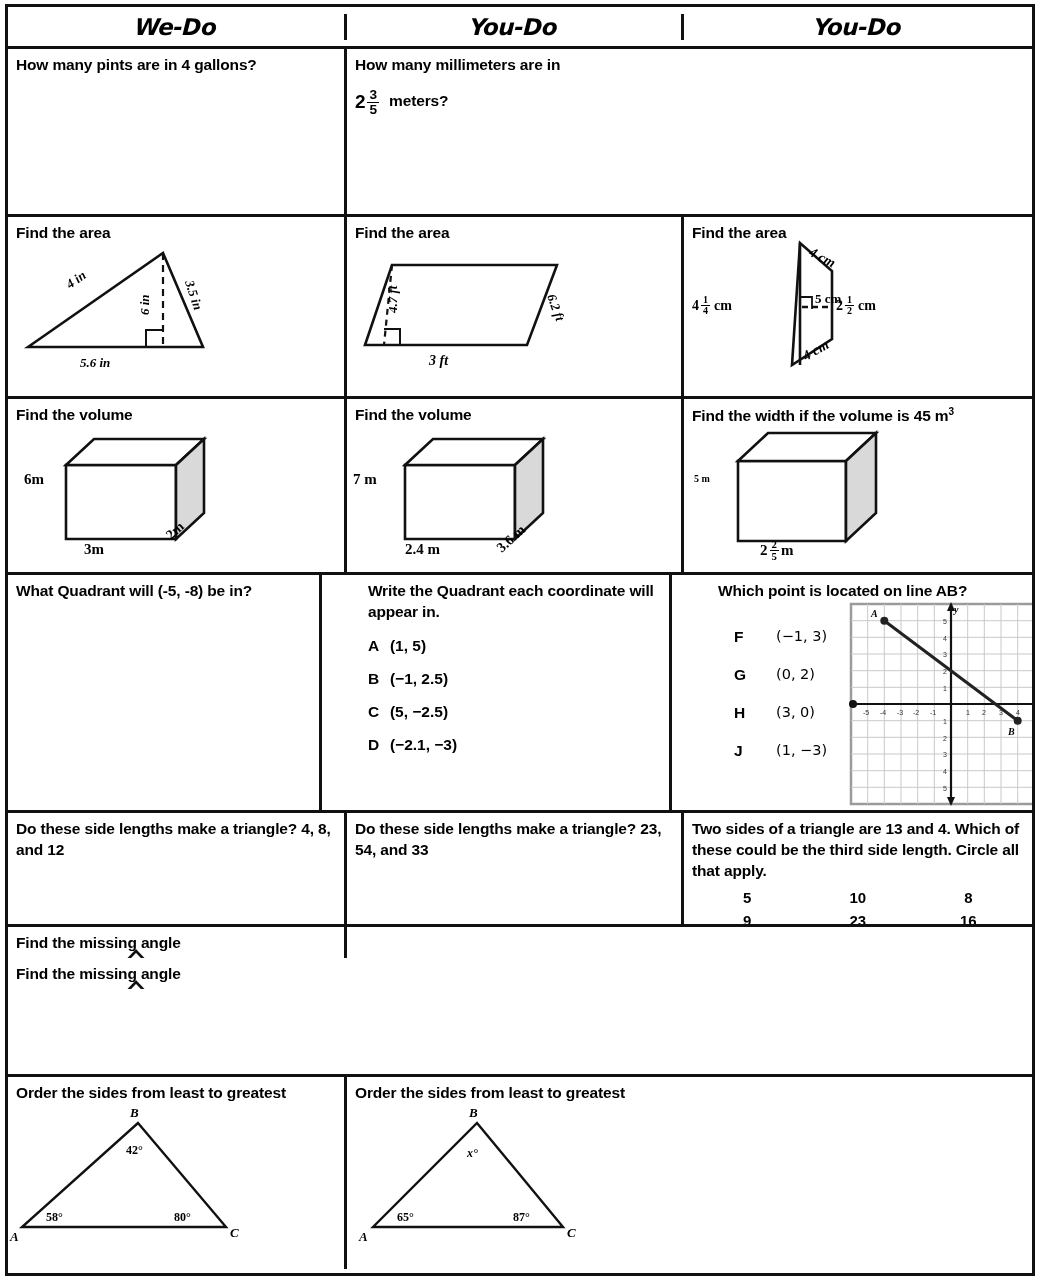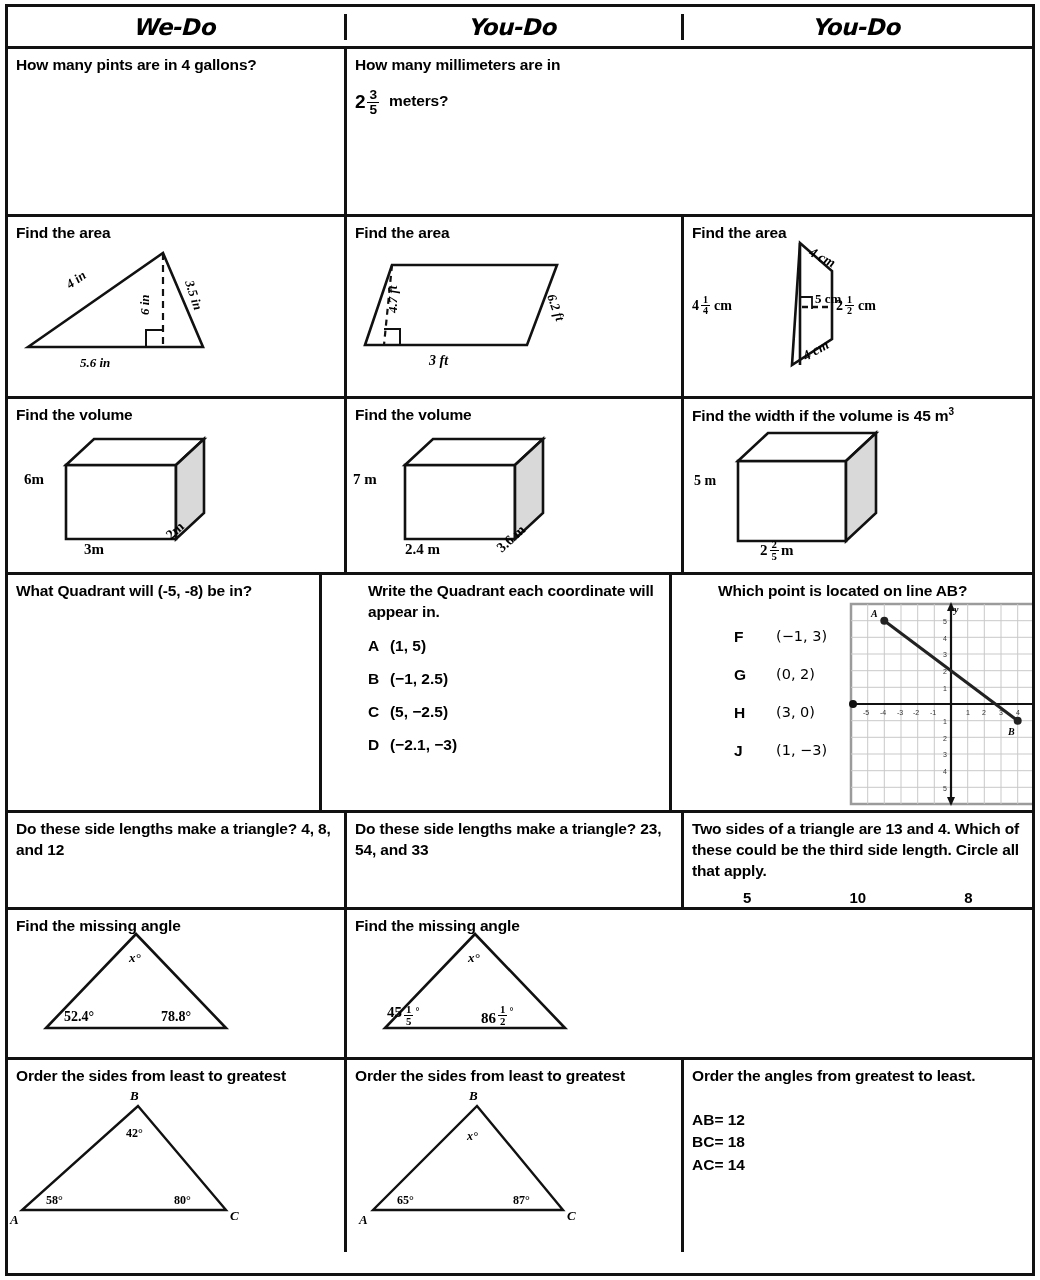--- a/index.html
+++ b/index.html
@@ -59,22 +59,22 @@
     vertical-align:middle;line-height:1;margin:0 2px;
     font-weight:bold;
   }
   .frac .num{font-size:0.72em;padding:0 2px;}
   .frac .den{font-size:0.72em;padding:0 2px;border-top:1.4px solid #000;}
 
   .r1{height:168px;}
   .r2{height:182px;}
   .r3{height:176px;}
   .r4{height:238px;gap:38px;}
-  .r5{height:97px;}
-  .r6{height:150px;}
+  .r5{height:114px;}
+  .r6{height:150px;flex-direction:column;}
   .r7{height:192px;}
 
   svg{display:block;overflow:visible;}
   .fig{position:absolute;}
   .lbl-i{font-family:"Liberation Serif", serif;font-weight:bold;font-style:italic;font-size:13px;}
 
   
   .coordlist{margin-top:14px;}
   .coordrow{display:flex;font-weight:bold;font-size:15.5px;margin-bottom:15px;}
   .coordrow .k{width:22px;}
@@ -228,21 +228,21 @@
       <div class="q">
         <span>Find the width if the volume is 45 m</span><span class="sup">3</span>
       </div>
       <div class="fig" style="left:44px;top:22px;">
         <svg width="200" height="130" viewBox="0 0 200 130">
           <polygon points="10,40 118,40 118,120 10,120" fill="#fff" stroke="#111" stroke-width="2.6"></polygon>
           <polygon points="10,40 40,12 148,12 118,40" fill="#fff" stroke="#111" stroke-width="2.6"></polygon>
           <polygon points="118,40 148,12 148,92 118,120" fill="#d9d9d9" stroke="#111" stroke-width="2.6"></polygon>
         </svg>
       </div>
-      <div style="position:absolute;left:10px;top:74px;font-family:'Liberation Serif',serif;font-weight:bold;font-size:14px;">5 m</div>
+      <div style="position:absolute;left:10px;top:74px;font-family:'Liberation Serif',serif;font-weight:bold;font-size:10px;">5 m</div>
       <div style="position:absolute;left:76px;top:140px;display:flex;align-items:center;font-family:'Liberation Serif',serif;font-weight:bold;font-size:15px;">
         <span>2</span>
         <span class="frac">
           <span class="num">2</span>
           <span class="den">5</span>
         </span>
         <span>m</span>
       </div>
     </div>
   </div>
@@ -464,23 +464,15 @@
           <text x="6" y="132" font-size="13" font-family="Liberation Serif, serif" font-weight="bold" font-style="italic">A</text>
           <text x="214" y="128" font-size="13" font-family="Liberation Serif, serif" font-weight="bold" font-style="italic">C</text>
           <text x="114" y="48" font-size="12" font-family="Liberation Serif, serif" font-weight="bold" font-style="italic">x°</text>
           <text x="44" y="112" font-size="12" font-family="Liberation Serif, serif" font-weight="bold">65°</text>
           <text x="160" y="112" font-size="12" font-family="Liberation Serif, serif" font-weight="bold">87°</text>
         </svg>
       </div>
 
     </div>
 
-    <div class="cell c3">
-      <div class="q">Order the angles from greatest to least.</div>
-      <div class="abclist">
-        <div>AB= 12</div>
-        <div>BC= 18</div>
-        <div>AC= 14</div>
-      </div>
-    </div>
   </div>
 
 </div>
 
 </body></html>

